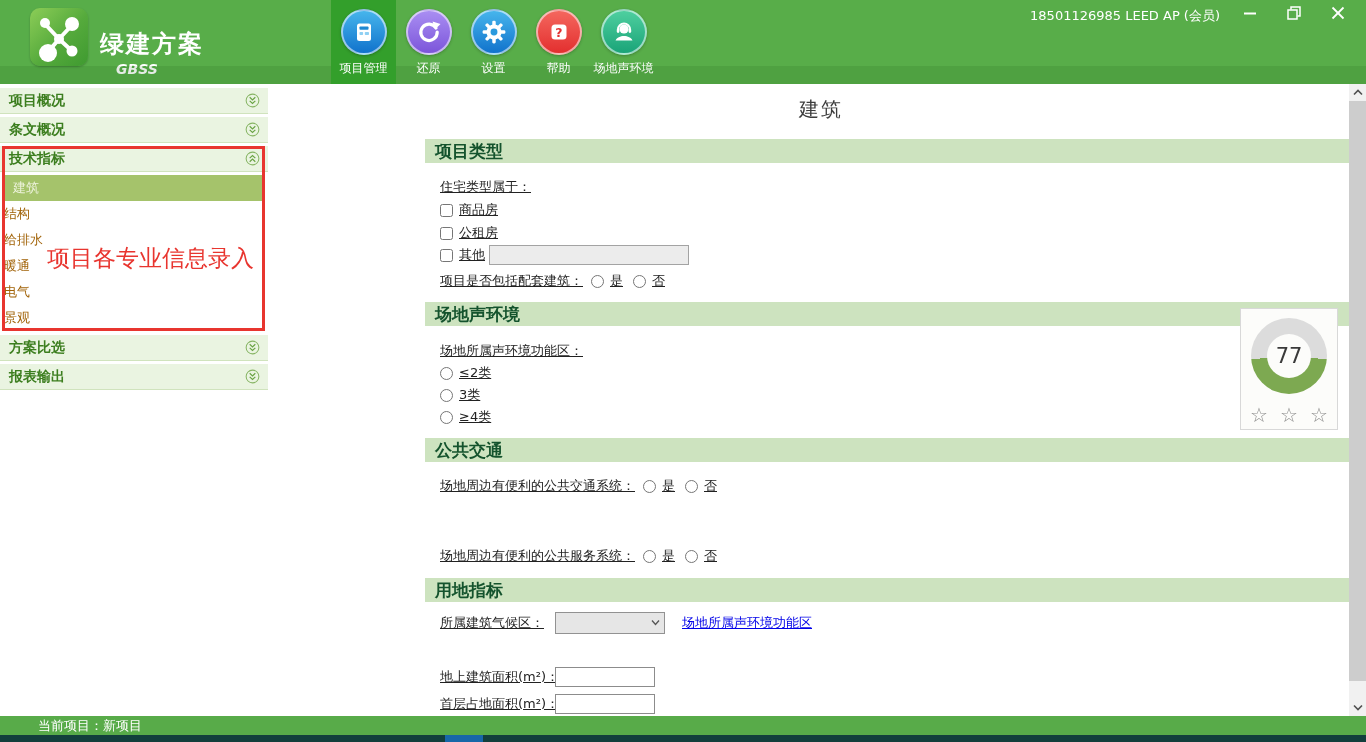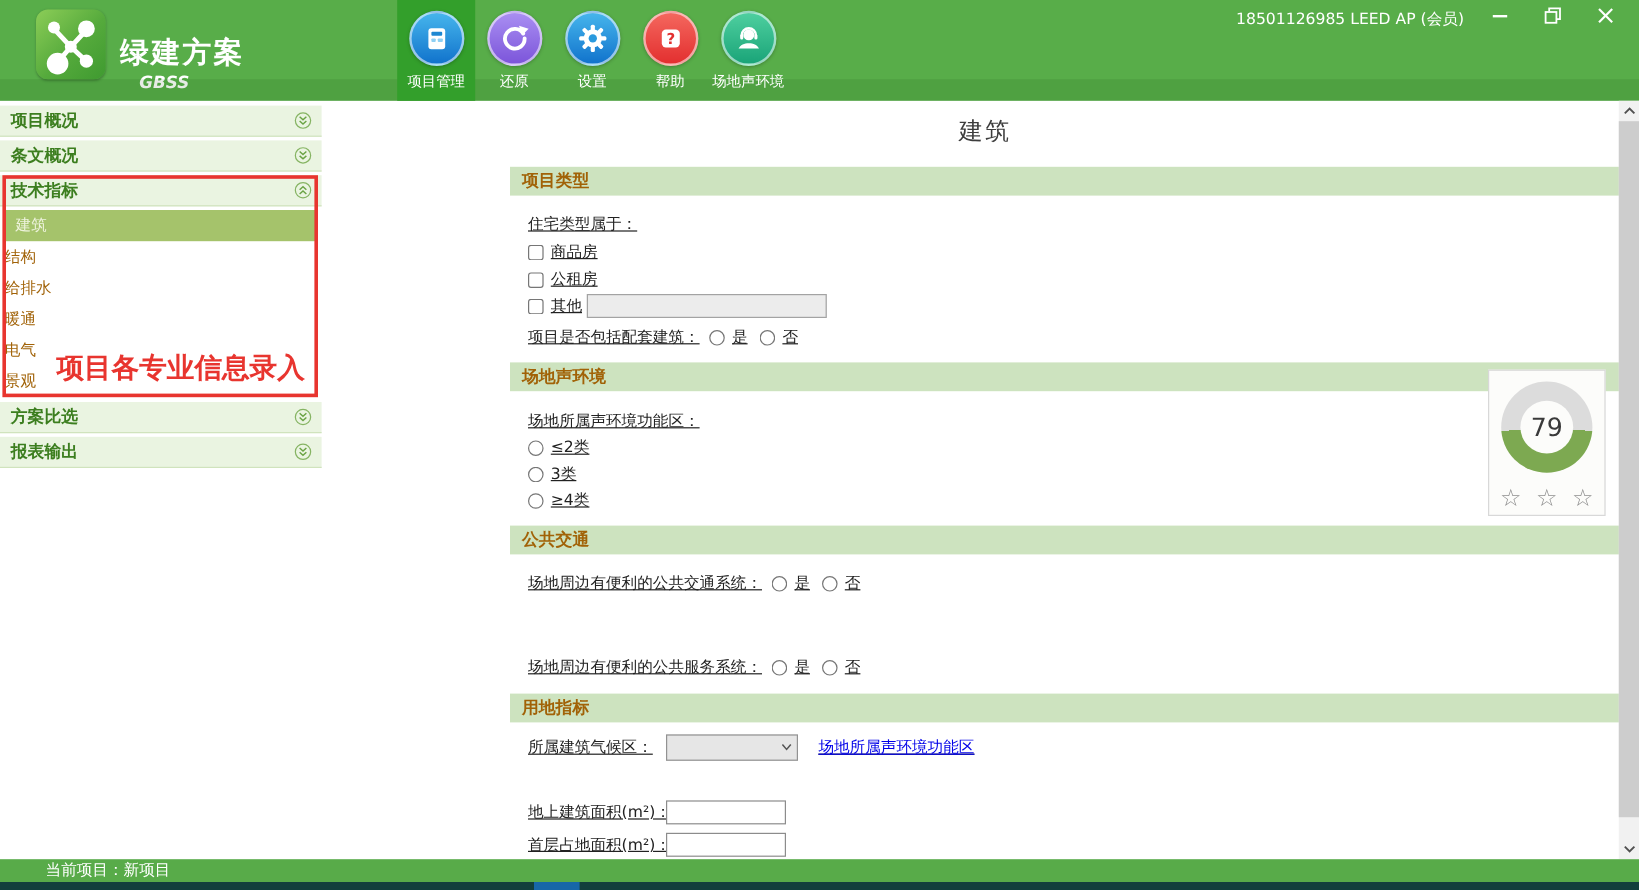--- a/index.html
+++ b/index.html
@@ -68,33 +68,33 @@
     padding-left:4px; font-size:13px; color:#a16207; cursor:pointer;
   }
   .subitem.selected { background:#a5c36b; color:#eef3dd; margin:0 4px; padding-left:9px; }
 
   .red-rect {
     position:absolute; left:2px; top:58px; width:263px; height:185px;
     border:3px solid #e8352f; pointer-events:none; z-index:5;
   }
   .red-note {
     position:absolute; left:47px; top:155px; z-index:6;
-    color:#e8352f; font-size:23px; font-weight:bold; white-space:nowrap; pointer-events:none;margin-top:48px;
+    color:#e8352f; font-size:23px; font-weight:normal; white-space:nowrap; pointer-events:none;
   }
 
   
   .main { position:absolute; left:425px; top:88px; width:792px; height:628px; }
   .page-title {
     position:absolute; left:0; top:8px; width:792px; text-align:center;
     font-family:"DejaVu Serif","Liberation Serif",serif;
     font-size:20px; color:#3d3d3d; letter-spacing:2px;
   }
   .secbar {
     position:absolute; left:0; width:934px; height:24px; background:#cde3bf;
-    color:#a16207; font-weight:bold; font-size:14px; line-height:24px; padding-left:10px;
+    color:#14532d; font-weight:bold; font-size:17px; line-height:24px; padding-left:10px;
   }
   .frow {
     position:absolute; left:15px; height:22px;
     display:flex; align-items:center; font-size:13px; color:#222; white-space:nowrap;text-decoration:underline;
   }
   .flabel { display:inline-block; width:115px; }
   input[type="checkbox"], input[type="radio"] { width:13px; height:13px; margin-right:6px; cursor:pointer; }
   .rad-lbl { margin-right:10px; }
   .txt { width:100px; height:20px; border:1px solid #8c8c8c; background:#fff; padding:0 3px; font-size:12px; }
   .txt.other { width:200px; background:#ececec; border-color:#a3a3a3; margin-left:4px; }
@@ -376,21 +376,21 @@
     <input type="text" class="txt" style="">
   </div>
   <div class="frow" style="top:605px">
     <span class="flabel">首层占地面积(m²)：</span>
     <input type="text" class="txt" style="">
   </div>
 </div>
 
 <div class="score-card">
   <div class="donut">
-    <div class="donut-hole">79</div>
+    <div class="donut-hole">77</div>
   </div>
   <div class="stars">
     <span>☆</span>
     <span>☆</span>
     <span>☆</span>
   </div>
 </div>
 
 <div class="scrollbar">
   <div class="sb-btn top">

